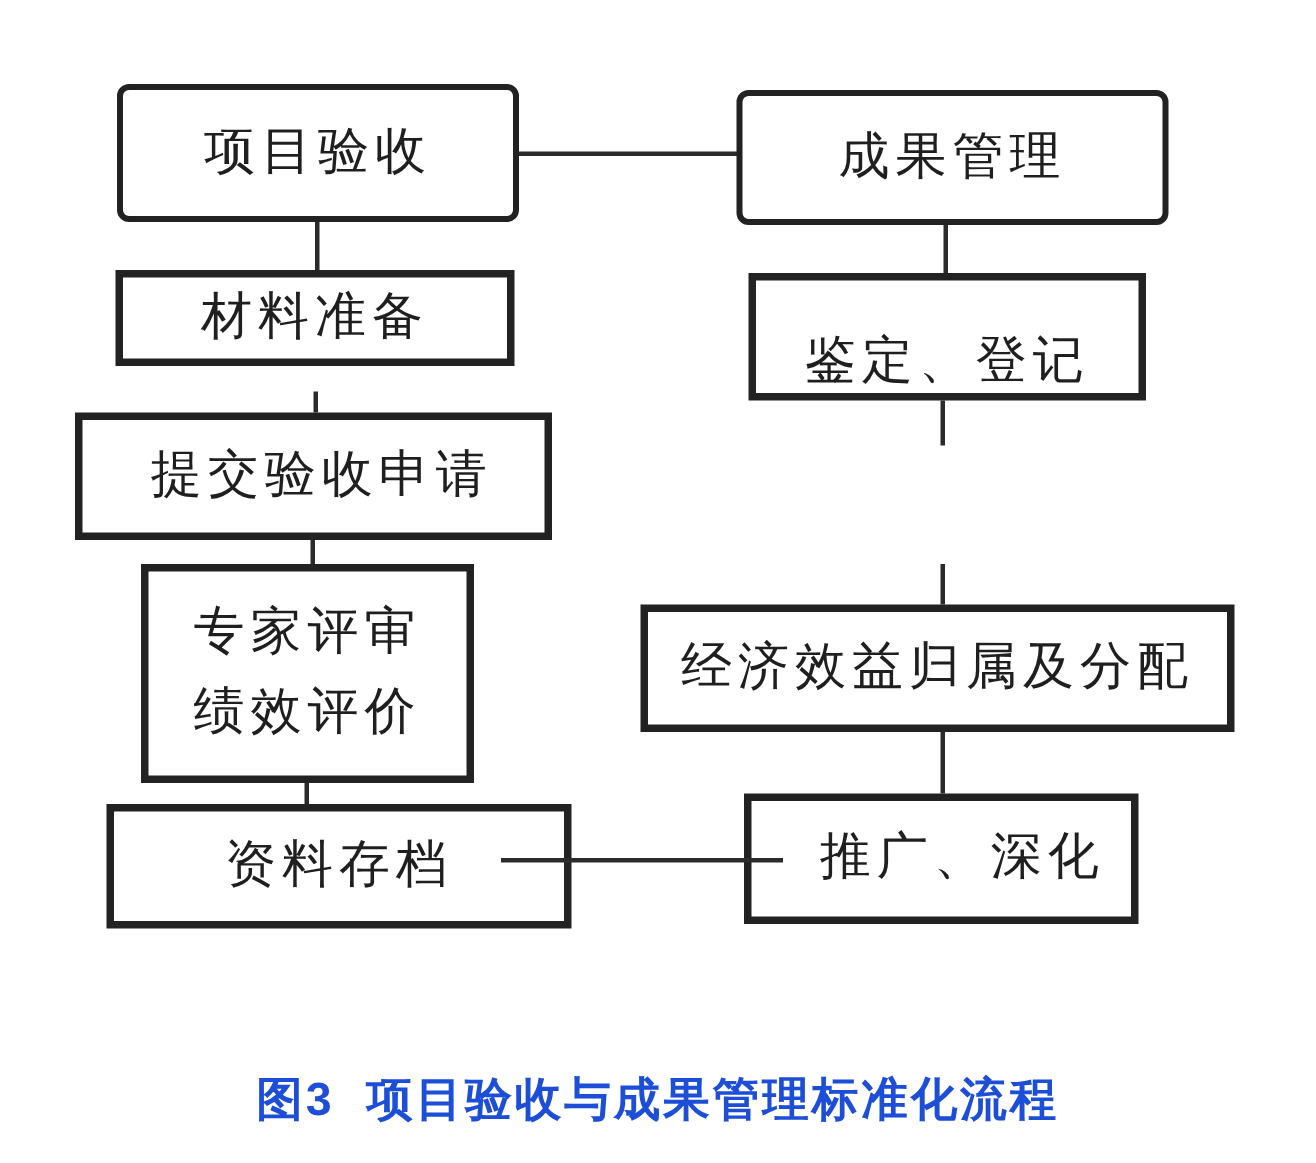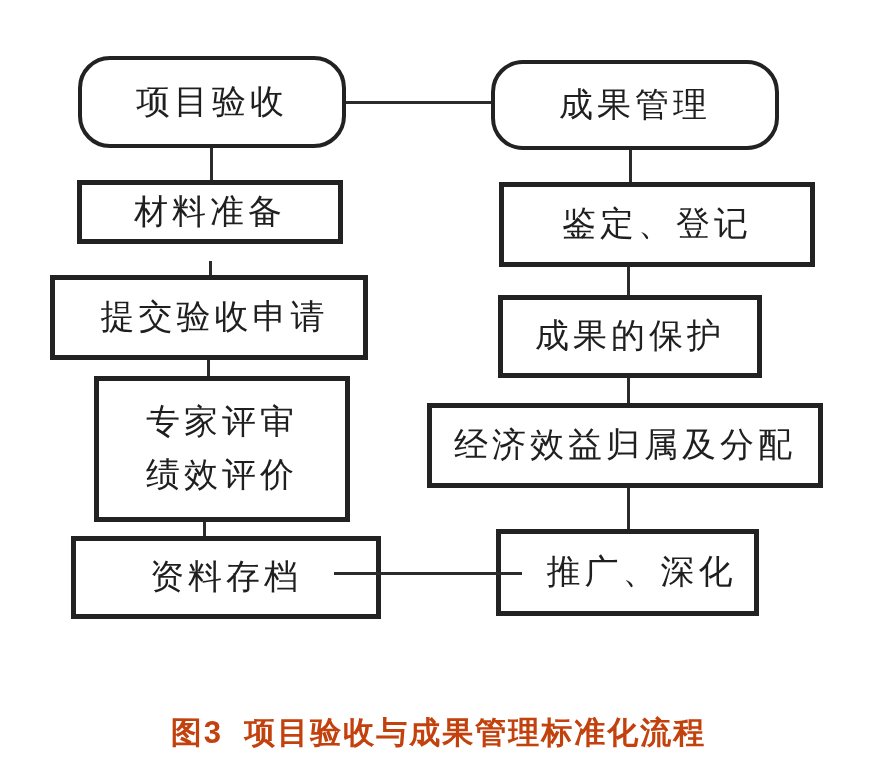--- a/index.html
+++ b/index.html
@@ -21,54 +21,54 @@
     justify-content: center;
     text-align: center;
     color: #1f1f1f;
     font-size: 34px;
     letter-spacing: 4px;
     line-height: 1.2;
     z-index: 2;
   }
   .node.rounded {
     border-width: 4px;
-    border-radius: 32px;
+    border-radius: 8px;
   }
   .node.two-line {
     flex-direction: column;
     line-height: 1.55;
   }
   .connector {
     position: absolute;
     background: #2b2b2b;
     z-index: 1;
   }
   .connector.over { z-index: 3; }
   #caption {
     position: absolute;
     left: 0;
     top: 712px;
     width: 100%;
     text-align: center;
     font-family: "Liberation Sans", "DejaVu Sans", sans-serif;
     font-weight: bold;
     font-size: 31px;
-    color: #c2410c;
+    color: #1d4ed8;
     letter-spacing: 2px;
     white-space: pre;
   }
 
   
   #n-project     { left: 78px;  top: 56px;  width: 268px; height: 92px; }
   #n-results     { left: 491px; top: 60px;  width: 288px; height: 90px; font-family: Liberation Serif, serif; }
   #n-material    { left: 77px;  top: 180px; width: 266px; height: 64px; }
-  #n-appraisal   { left: 499px; top: 182px; width: 316px; height: 85px; }
+  #n-appraisal   { left: 499px; top: 182px; width: 265px; height: 85px; align-items: flex-end; }
   #n-submit      { left: 50px;  top: 275px; width: 318px; height: 85px; padding-left: 11px; }
   #n-protection  { left: 498px; top: 295px; width: 264px; height: 83px; }
-  #n-expert      { left: 94px;  top: 376px; width: 256px; height: 146px; }
+  #n-expert      { left: 94px;  top: 376px; width: 222px; height: 146px; }
   #n-benefit     { left: 427px; top: 403px; width: 396px; height: 85px; }
   #n-archive     { left: 71px;  top: 536px; width: 310px; height: 83px; }
   #n-promotion   { left: 496px; top: 529px; width: 263px; height: 87px; padding-left: 28px; }
 
   
   #c-top    { left: 346px; top: 101px; width: 146px; height: 3px; }
   #c-l1     { left: 210px; top: 146px; width: 3px; height: 36px; }
   #c-l2     { left: 209px; top: 261px; width: 3px; height: 16px; }
   #c-l3     { left: 207px; top: 358px; width: 3px; height: 20px; }
   #c-l4     { left: 203px; top: 520px; width: 3px; height: 18px; }
@@ -105,23 +105,20 @@
   </div>
 
   <div class="node rounded" id="n-results">
     <span>成果管理</span>
   </div>
 
   <div class="node" id="n-appraisal">
     <span>鉴定、登记</span>
   </div>
 
-  <div class="node" id="n-protection">
-    <span>成果的保护</span>
-  </div>
 
   <div class="node" id="n-benefit">
     <span>经济效益归属及分配</span>
   </div>
 
   <div class="node" id="n-promotion">
     <span>推广、深化</span>
   </div>
 
   <div class="connector" id="c-top"></div>

